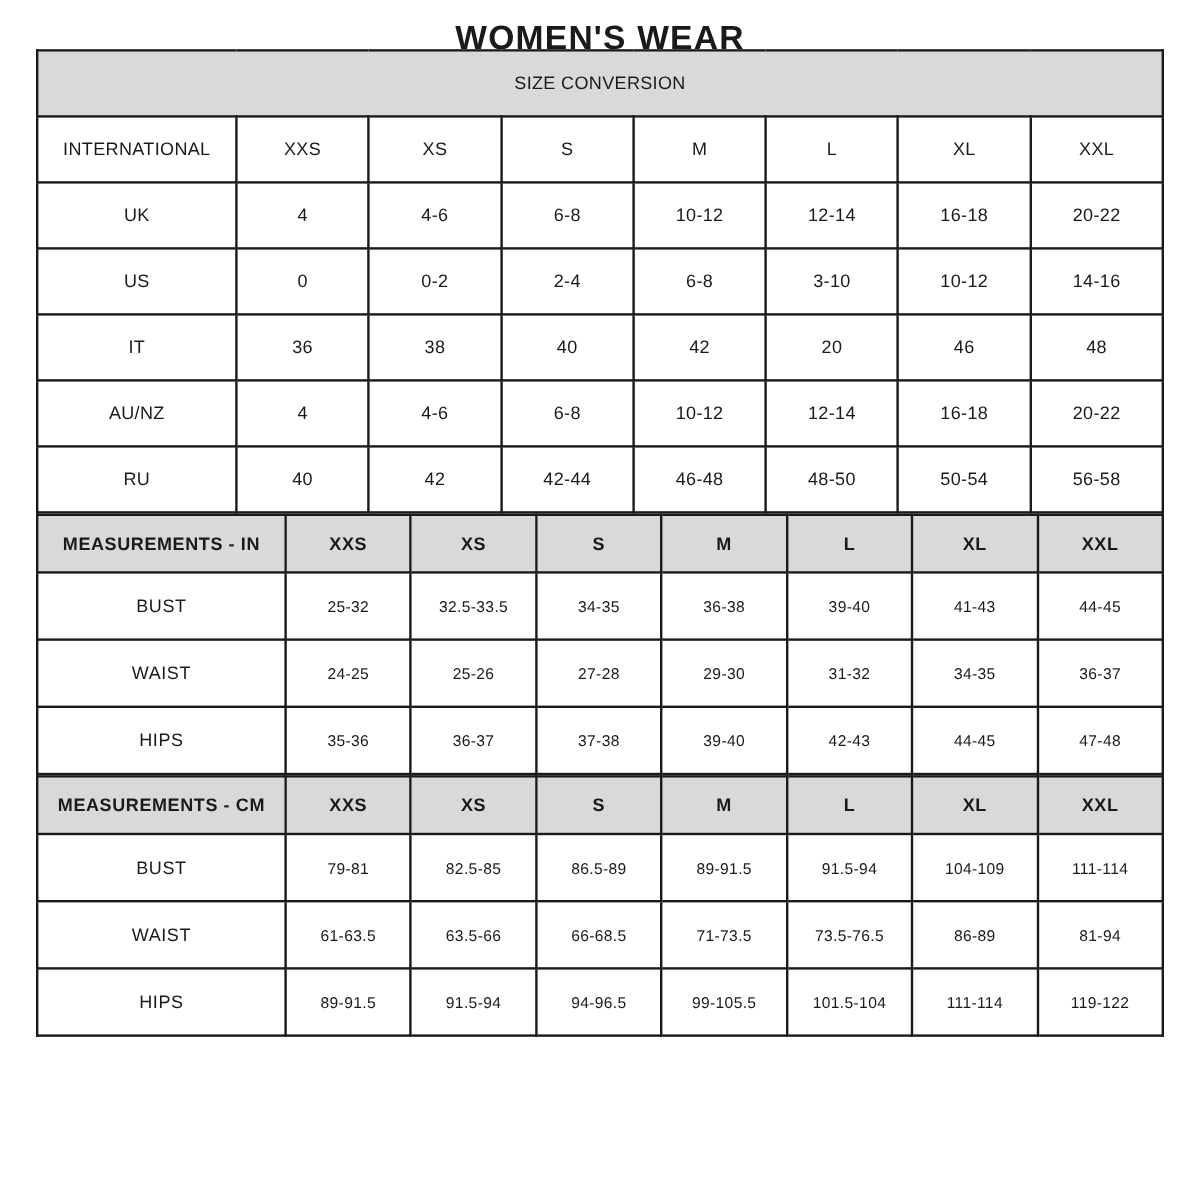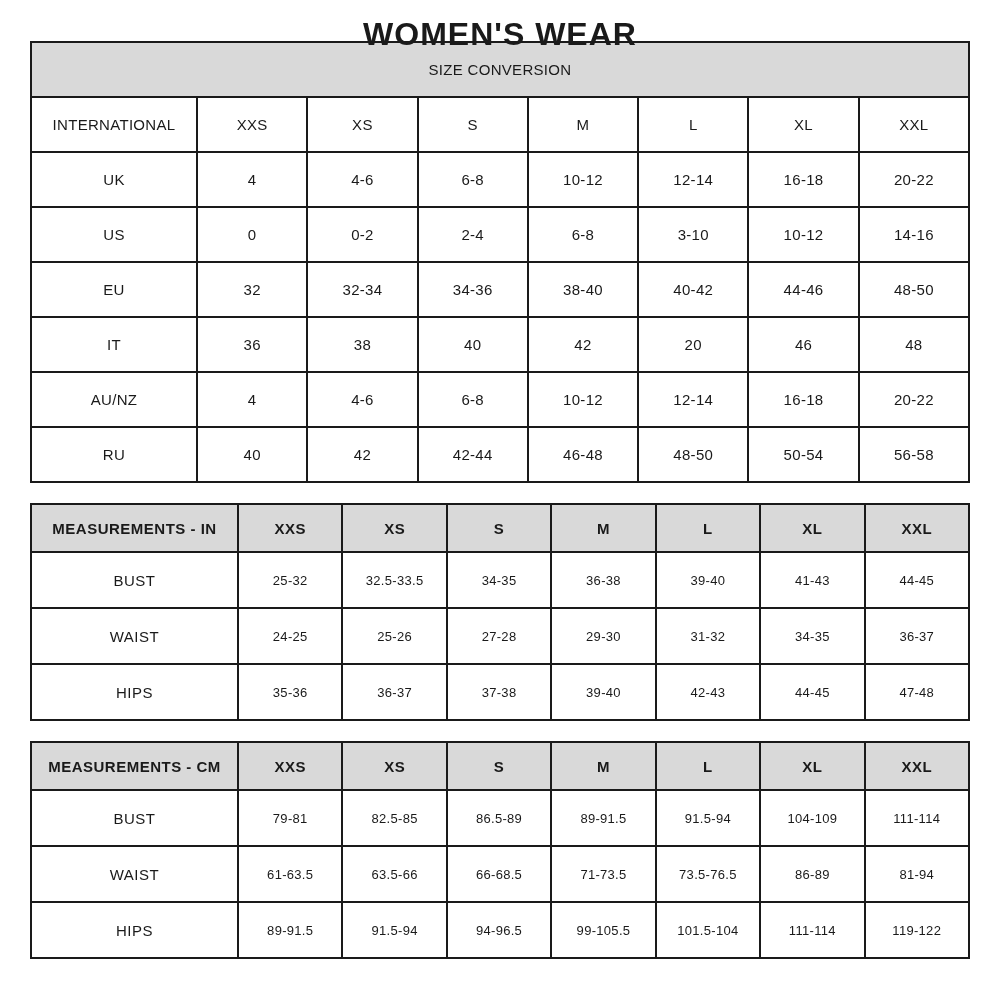--- a/index.html
+++ b/index.html
@@ -6,21 +6,21 @@
     margin: 0;
     padding: 0;
     width: 1000px;
     height: 1000px;
     background: #ffffff;
     font-family: "Liberation Sans", sans-serif;
     color: #1a1a1a;
   }
   .page-title {
     text-align: center;
-    font-size: 32px;
+    font-size: 28px;
     font-weight: bold;
     letter-spacing: 1px;
     padding-top: 16px;
     height: 41px;
     box-sizing: border-box;
   }
   table.tbl {
     width: 940px;
     margin-left: 30px;
     border-collapse: collapse;
@@ -38,21 +38,21 @@
     background: #d9d9d9;
     font-weight: normal;
     font-size: 15px;
     letter-spacing: 0.5px;
     height: 49px;
   }
   
   table.conv col.c0 { width: 166px; }
   table.conv td { font-size: 15px; height: 53px; letter-spacing: 0.3px; }
   
-  table.meas { margin-top: 20px; }
+  table.meas { margin-top: 0; }
   table.meas col.c0 { width: 207px; }
   table.meas tr.hdr td {
     background: #d9d9d9;
     font-weight: bold;
     font-size: 15px;
     letter-spacing: 0.5px;
     height: 46px;
   }
   table.meas td { font-size: 13px; height: 54px; letter-spacing: 0.3px; }
   table.meas td.lbl { font-size: 15px; letter-spacing: 0.5px; }
@@ -99,30 +99,20 @@
     </tr>
     <tr>
       <td class="lbl">US</td>
       <td>0</td>
       <td>0-2</td>
       <td>2-4</td>
       <td>6-8</td>
       <td>3-10</td>
       <td>10-12</td>
       <td>14-16</td>
-    </tr>
-    <tr>
-      <td class="lbl">EU</td>
-      <td>32</td>
-      <td>32-34</td>
-      <td>34-36</td>
-      <td>38-40</td>
-      <td>40-42</td>
-      <td>44-46</td>
-      <td>48-50</td>
     </tr>
     <tr>
       <td class="lbl">IT</td>
       <td>36</td>
       <td>38</td>
       <td>40</td>
       <td>42</td>
       <td>20</td>
       <td>46</td>
       <td>48</td>

